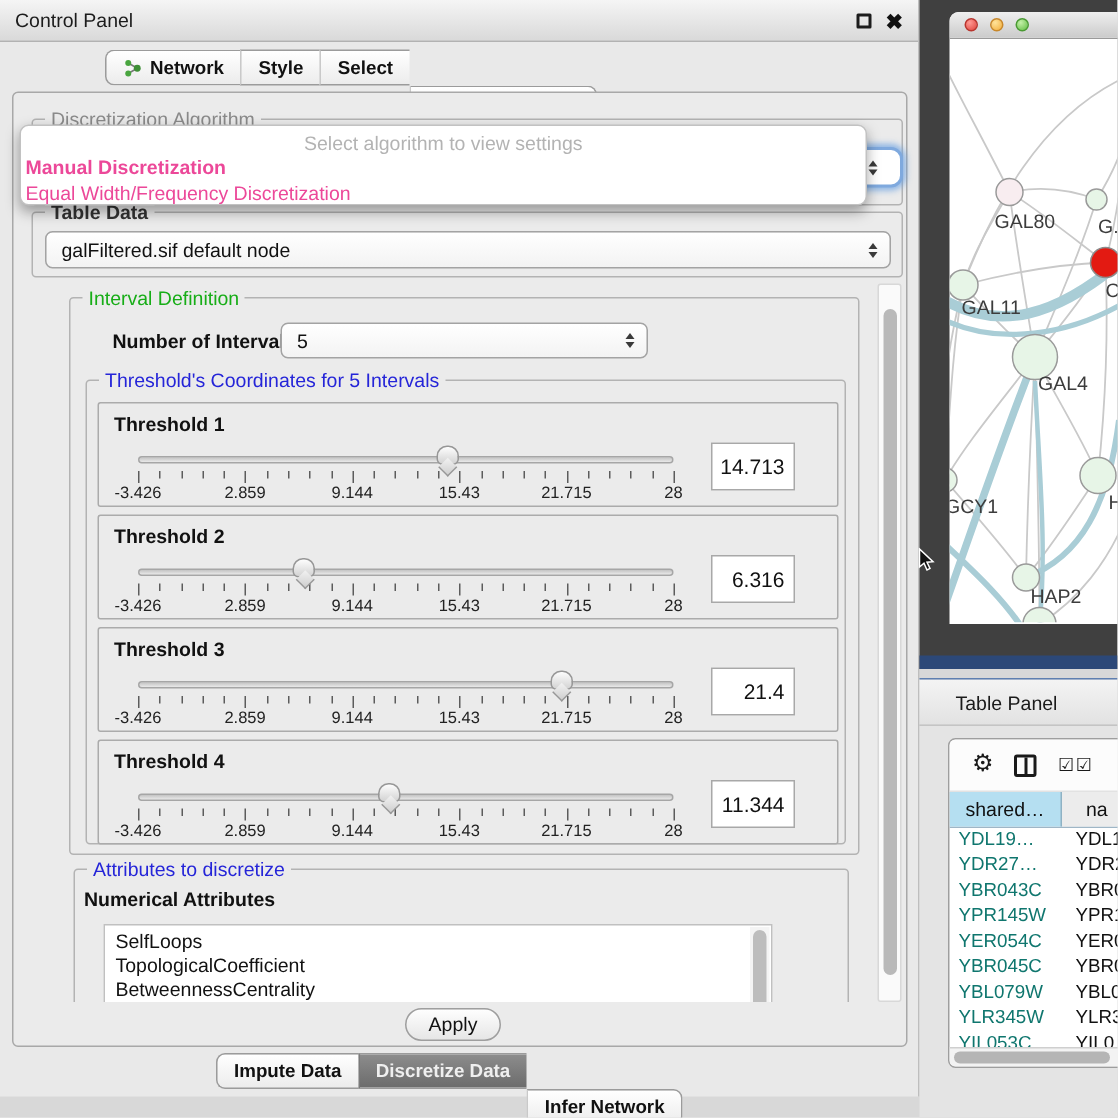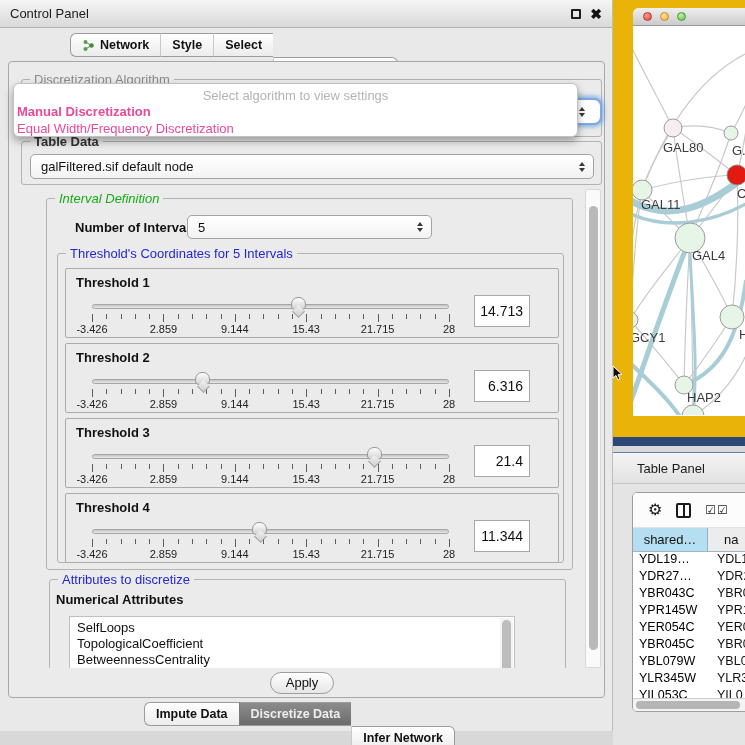--- a/index.html
+++ b/index.html
@@ -85,21 +85,21 @@
   .attr-item { font-size:13px; color:#111; padding-left:7px; line-height:16px; }
   .attr-list .pad { height:3px; }
   .attr-vscroll { position:absolute; right:1px; top:1px; width:13px; height:66px; background:#F4F4F4; }
   .attr-vscroll-thumb { position:absolute; left:2px; top:2px; width:9px; height:58px; background:#BDBDBD; border-radius:5px; }
 
   .apply-btn { position:absolute; left:261px; top:610px; width:64px; height:22px;
     background:linear-gradient(#FEFEFE,#E6E6E6); border:1px solid #9E9E9E; border-radius:11px;
     font-size:13px; color:#111; text-align:center; line-height:20px; }
 
   
-  .network-frame { position:absolute; left:613px; top:0; width:132px; height:446px; background:#eab308; }
+  .network-frame { position:absolute; left:613px; top:0; width:132px; height:446px; background:#404040; }
   .frame-bottom { position:absolute; left:0; top:437px; width:132px; height:9px; background:#2C4878; }
   .net-window { position:absolute; left:20px; top:8px; width:120px; height:408px; background:#fff; border-radius:6px 0 0 0; }
   .net-titlebar { height:18px; background:linear-gradient(#EFEFEF,#CBCBCB); border-bottom:1px solid #9A9A9A; border-radius:6px 0 0 0;
     display:flex; align-items:center; gap:8px; padding-left:10px; }
   .traffic { width:9px; height:9px; border-radius:50%; }
   .traffic.red { background:radial-gradient(circle at 35% 30%, #FF9A94, #E0443C); border:1px solid #B8352E; }
   .traffic.yellow { background:radial-gradient(circle at 35% 30%, #FFE39A, #F2AE3C); border:1px solid #C8882B; }
   .traffic.green { background:radial-gradient(circle at 35% 30%, #C4F0A8, #61BE43); border:1px solid #4A9A33; }
   .net-canvas { position:relative; width:120px; height:389px; overflow:hidden; }
 
@@ -113,21 +113,21 @@
   .tw-toolbar { height:35px; background:#FCFCFC; display:flex; align-items:center; gap:14px; padding-left:15px; border-bottom:1px solid #E2E2E2; }
   .gear { font-size:16px; color:#1a1a1a; line-height:16px; }
   .split-icon { width:15px; height:15px; border:2px solid #1a1a1a; border-radius:2px; position:relative; }
   .split-icon::after { content:''; position:absolute; left:4.5px; top:0; width:2px; height:11px; background:#1a1a1a; }
   .checks { font-size:12px; color:#1a1a1a; letter-spacing:1px; }
   .tw-headrow { display:flex; height:24px; border-bottom:1px solid #9FB6C6; }
   .tw-hcell1 { width:75px; background:#B5DFF1; border-right:1px solid #8FB2C4; font-size:13px; color:#111; text-align:center; line-height:23px; }
   .tw-hcell2 { flex:1; background:#ECECEC; font-size:13px; color:#111; line-height:23px; padding-left:16px; overflow:hidden; white-space:nowrap; }
   .tw-rows { height:146px; overflow:hidden; }
   .tw-row { display:flex; height:17px; }
-  .tw-c1 { width:75px; padding-left:6px; font-size:12.5px; color:#000000; white-space:nowrap; overflow:hidden; }
+  .tw-c1 { width:75px; padding-left:6px; font-size:12.5px; color:#0f766e; white-space:nowrap; overflow:hidden; }
   .tw-c2 { flex:1; padding-left:9px; font-size:12.5px; color:#111; white-space:nowrap; overflow:hidden; }
   .hscroll { position:absolute; left:0; bottom:0; width:115px; height:13px; background:#F3F3F3; border-top:1px solid #CFCFCF; }
   .hscroll-thumb { position:absolute; left:3px; top:2px; width:104px; height:8px; background:#B5B5B5; border-radius:4px; }
 
   .cursor { position:absolute; left:612px; top:365px; z-index:99; }
 </style>
 </head>
 <body>
 
 <div class="control-panel">
@@ -190,21 +190,21 @@
         <span class="updown">
             <span class="up"></span>
             <span class="down"></span>
           </span>
       </div>
     </div>
 
     <div class="scrollview">
 
       <div class="group" style="left:33px; top:9px; width:527px; height:372px;">
-        <span class="group-title" style="color:#17AD17;font-style:italic;">Interval Definition</span>
+        <span class="group-title" style="color:#17AD17;">Interval Definition</span>
         <span class="bold-label" style="left:28px; top:21px;">Number of Intervals</span>
         <div class="combo" style="left:140px; top:16px; width:245px; height:24px;">
           <span>5</span>
           <span class="updown">
               <span class="up"></span>
               <span class="down"></span>
             </span>
         </div>
 
         <div class="group" style="left:10px; top:54px; width:507px; height:310px;">

